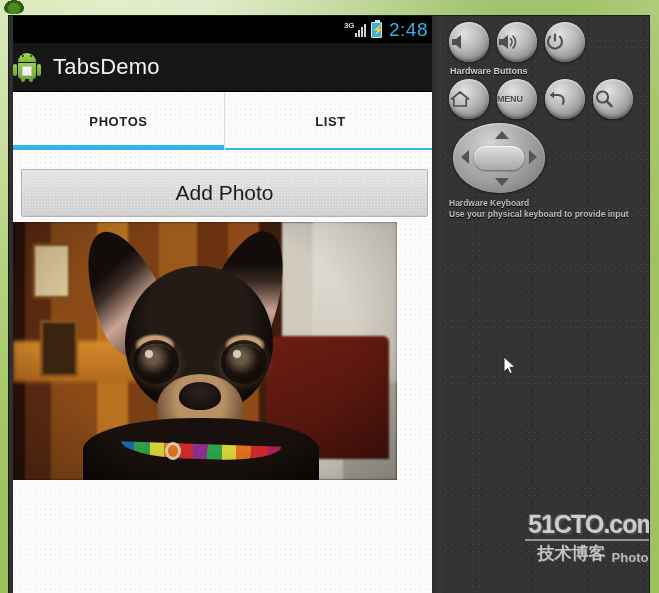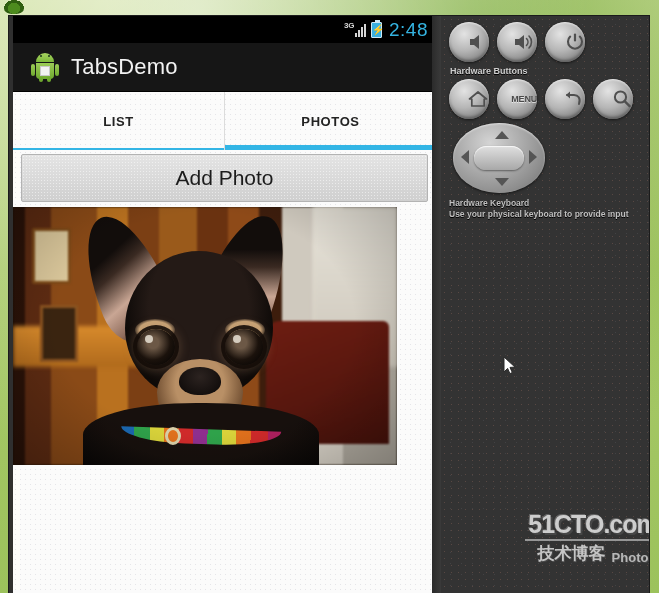--- a/index.html
+++ b/index.html
@@ -71,21 +71,21 @@
   }
   #status-clock{
     color:#34b3e0; font-size:19px; letter-spacing:.5px; margin-left:2px;
   }
 
   
   #action-bar{
     height:49px; background:#161616;
     background-image:radial-gradient(rgba(90,60,60,.30) .6px, transparent .6px);
     background-size:4px 4px;
-    display:flex; align-items:center; padding-left:18px;
+    display:flex; align-items:center; 
     border-bottom:1px solid #000;
   }
   #app-icon{ position:relative; width:28px; height:30px; margin-right:12px; }
   .droid-head{
     position:absolute; left:5px; top:1px; width:18px; height:9px;
     background:linear-gradient(180deg,#a6d361,#7eb93a);
     border-radius:9px 9px 0 0;
   }
   .droid-head:before,.droid-head:after{
     content:""; position:absolute; top:2px; width:2px; height:2px;
@@ -124,21 +124,21 @@
     position:relative; cursor:pointer;
   }
   .tab + .tab{ border-left:1px solid #dcdcdc; }
   .tab .underline{
     position:absolute; left:0; right:0; bottom:0; height:2px; background:#33b5e5;
   }
   .tab.active .underline{ height:5px; }
 
   
   #buttons-row{
-    display:flex; gap:0; padding:4px 8px 0 8px;
+    display:flex; gap:0; padding:19px 8px 0 8px;
     background:#fbfbfb;
     background-image:radial-gradient(rgba(150,150,170,.22) .5px, transparent .5px);
     background-size:5px 5px;
   }
   .photo-btn{
     flex:1; height:48px;
     background:linear-gradient(180deg,#e2e2e2,#d2d2d2);
     background-image:
       radial-gradient(rgba(255,255,255,.5) .5px, transparent .5px),
       linear-gradient(180deg,#e4e4e4,#cfcfcf);
@@ -276,21 +276,21 @@
   .panel-label{
     color:#cfcfcf; font-size:9px; font-weight:bold; margin:2px 0 3px 1px;
     text-shadow:0 1px 0 #000;
   }
   .panel-note{ color:#bfbfbf; font-size:8.5px; font-weight:bold; line-height:1.35; text-shadow:0 1px 0 #000;}
   .btn-row{ display:flex; gap:8px; margin-bottom:4px; }
   .rbtn{
     width:40px; height:40px; border-radius:50%;
     background:radial-gradient(circle at 38% 30%,#e3e3e3 0%,#b6b6b6 45%,#8e8e8e 72%,#6f6f6f 100%);
     box-shadow:inset 0 1px 2px rgba(255,255,255,.7), inset 0 -2px 3px rgba(0,0,0,.35), 0 1px 3px rgba(0,0,0,.6);
-    display:flex; align-items:center; justify-content:flex-end;
+    display:flex; align-items:center; justify-content:flex-start;
     cursor:pointer; position:relative;
   }
   .rbtn svg{ display:block; }
   .rbtn .menu-txt{ font-size:9px; font-weight:bold; color:#4a4a4a; letter-spacing:-.2px; text-shadow:0 1px 0 rgba(255,255,255,.6);}
 
   
   #dpad{
     width:92px; height:70px; margin:3px 0 5px 4px; position:relative;
     border-radius:50%;
     background:radial-gradient(ellipse at 40% 28%,#d4d4d4,#8f8f8f 70%,#6b6b6b 100%);
@@ -366,26 +366,26 @@
         <span class="droid-head"></span>
         <span class="droid-body"></span>
         <span class="droid-box"></span>
         <span class="droid-leg l"></span>
           <span class="droid-leg r"></span>
       </div>
       <div id="app-title">TabsDemo</div>
     </div>
 
     <div id="tab-bar">
+      <div class="tab active">
+        <span>PHOTOS</span>
+        <span class="underline"></span>
+      </div>
       <div class="tab">
         <span>LIST</span>
-        <span class="underline"></span>
-      </div>
-      <div class="tab active">
-        <span>PHOTOS</span>
         <span class="underline"></span>
       </div>
     </div>
 
     <div id="buttons-row">
       <button class="photo-btn">Add Photo</button>
     </div>
 
     <div id="photo-area">
       <div id="photo-frame">

